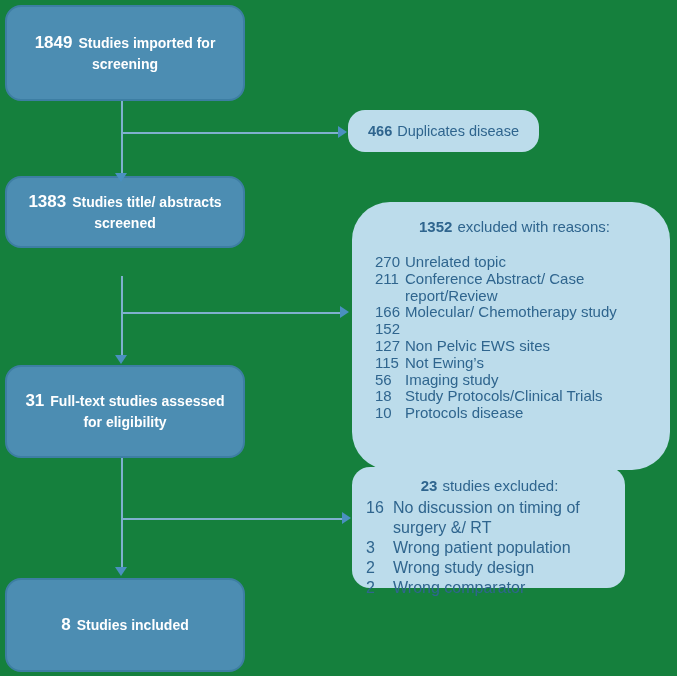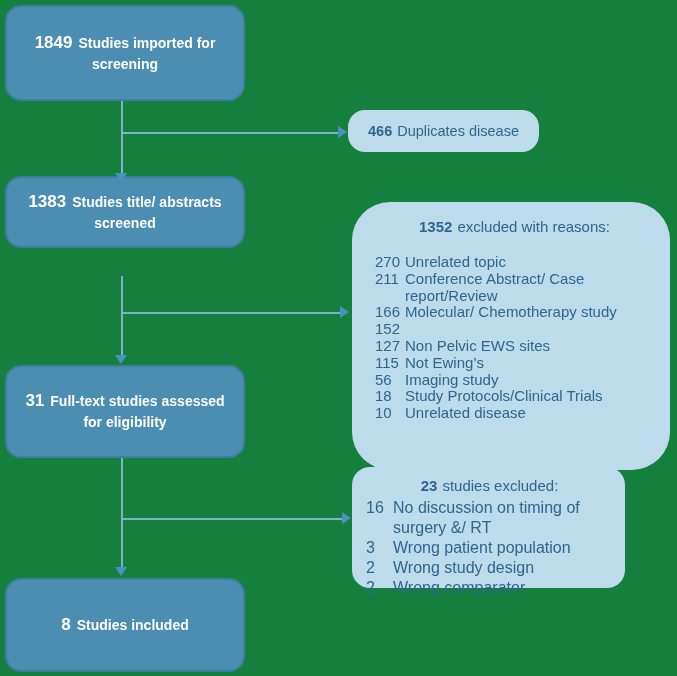--- a/index.html
+++ b/index.html
@@ -150,21 +150,21 @@
     <div class="item-row">
         <span class="cnt">56</span>
         <span>Imaging study</span>
       </div>
     <div class="item-row">
         <span class="cnt">18</span>
         <span>Study Protocols/Clinical Trials</span>
       </div>
     <div class="item-row">
         <span class="cnt">10</span>
-        <span>Unrelated disease</span>
+        <span>Protocols disease</span>
       </div>
   </div>
 
   <div class="light-box excl-box">
     <div class="box-title"><span class="num">23</span><span>studies excluded:</span></div>
     <div class="item-row">
         <span class="cnt">16</span>
         <span>No discussion on timing of surgery &amp;/ RT</span>
       </div>
     <div class="item-row">

